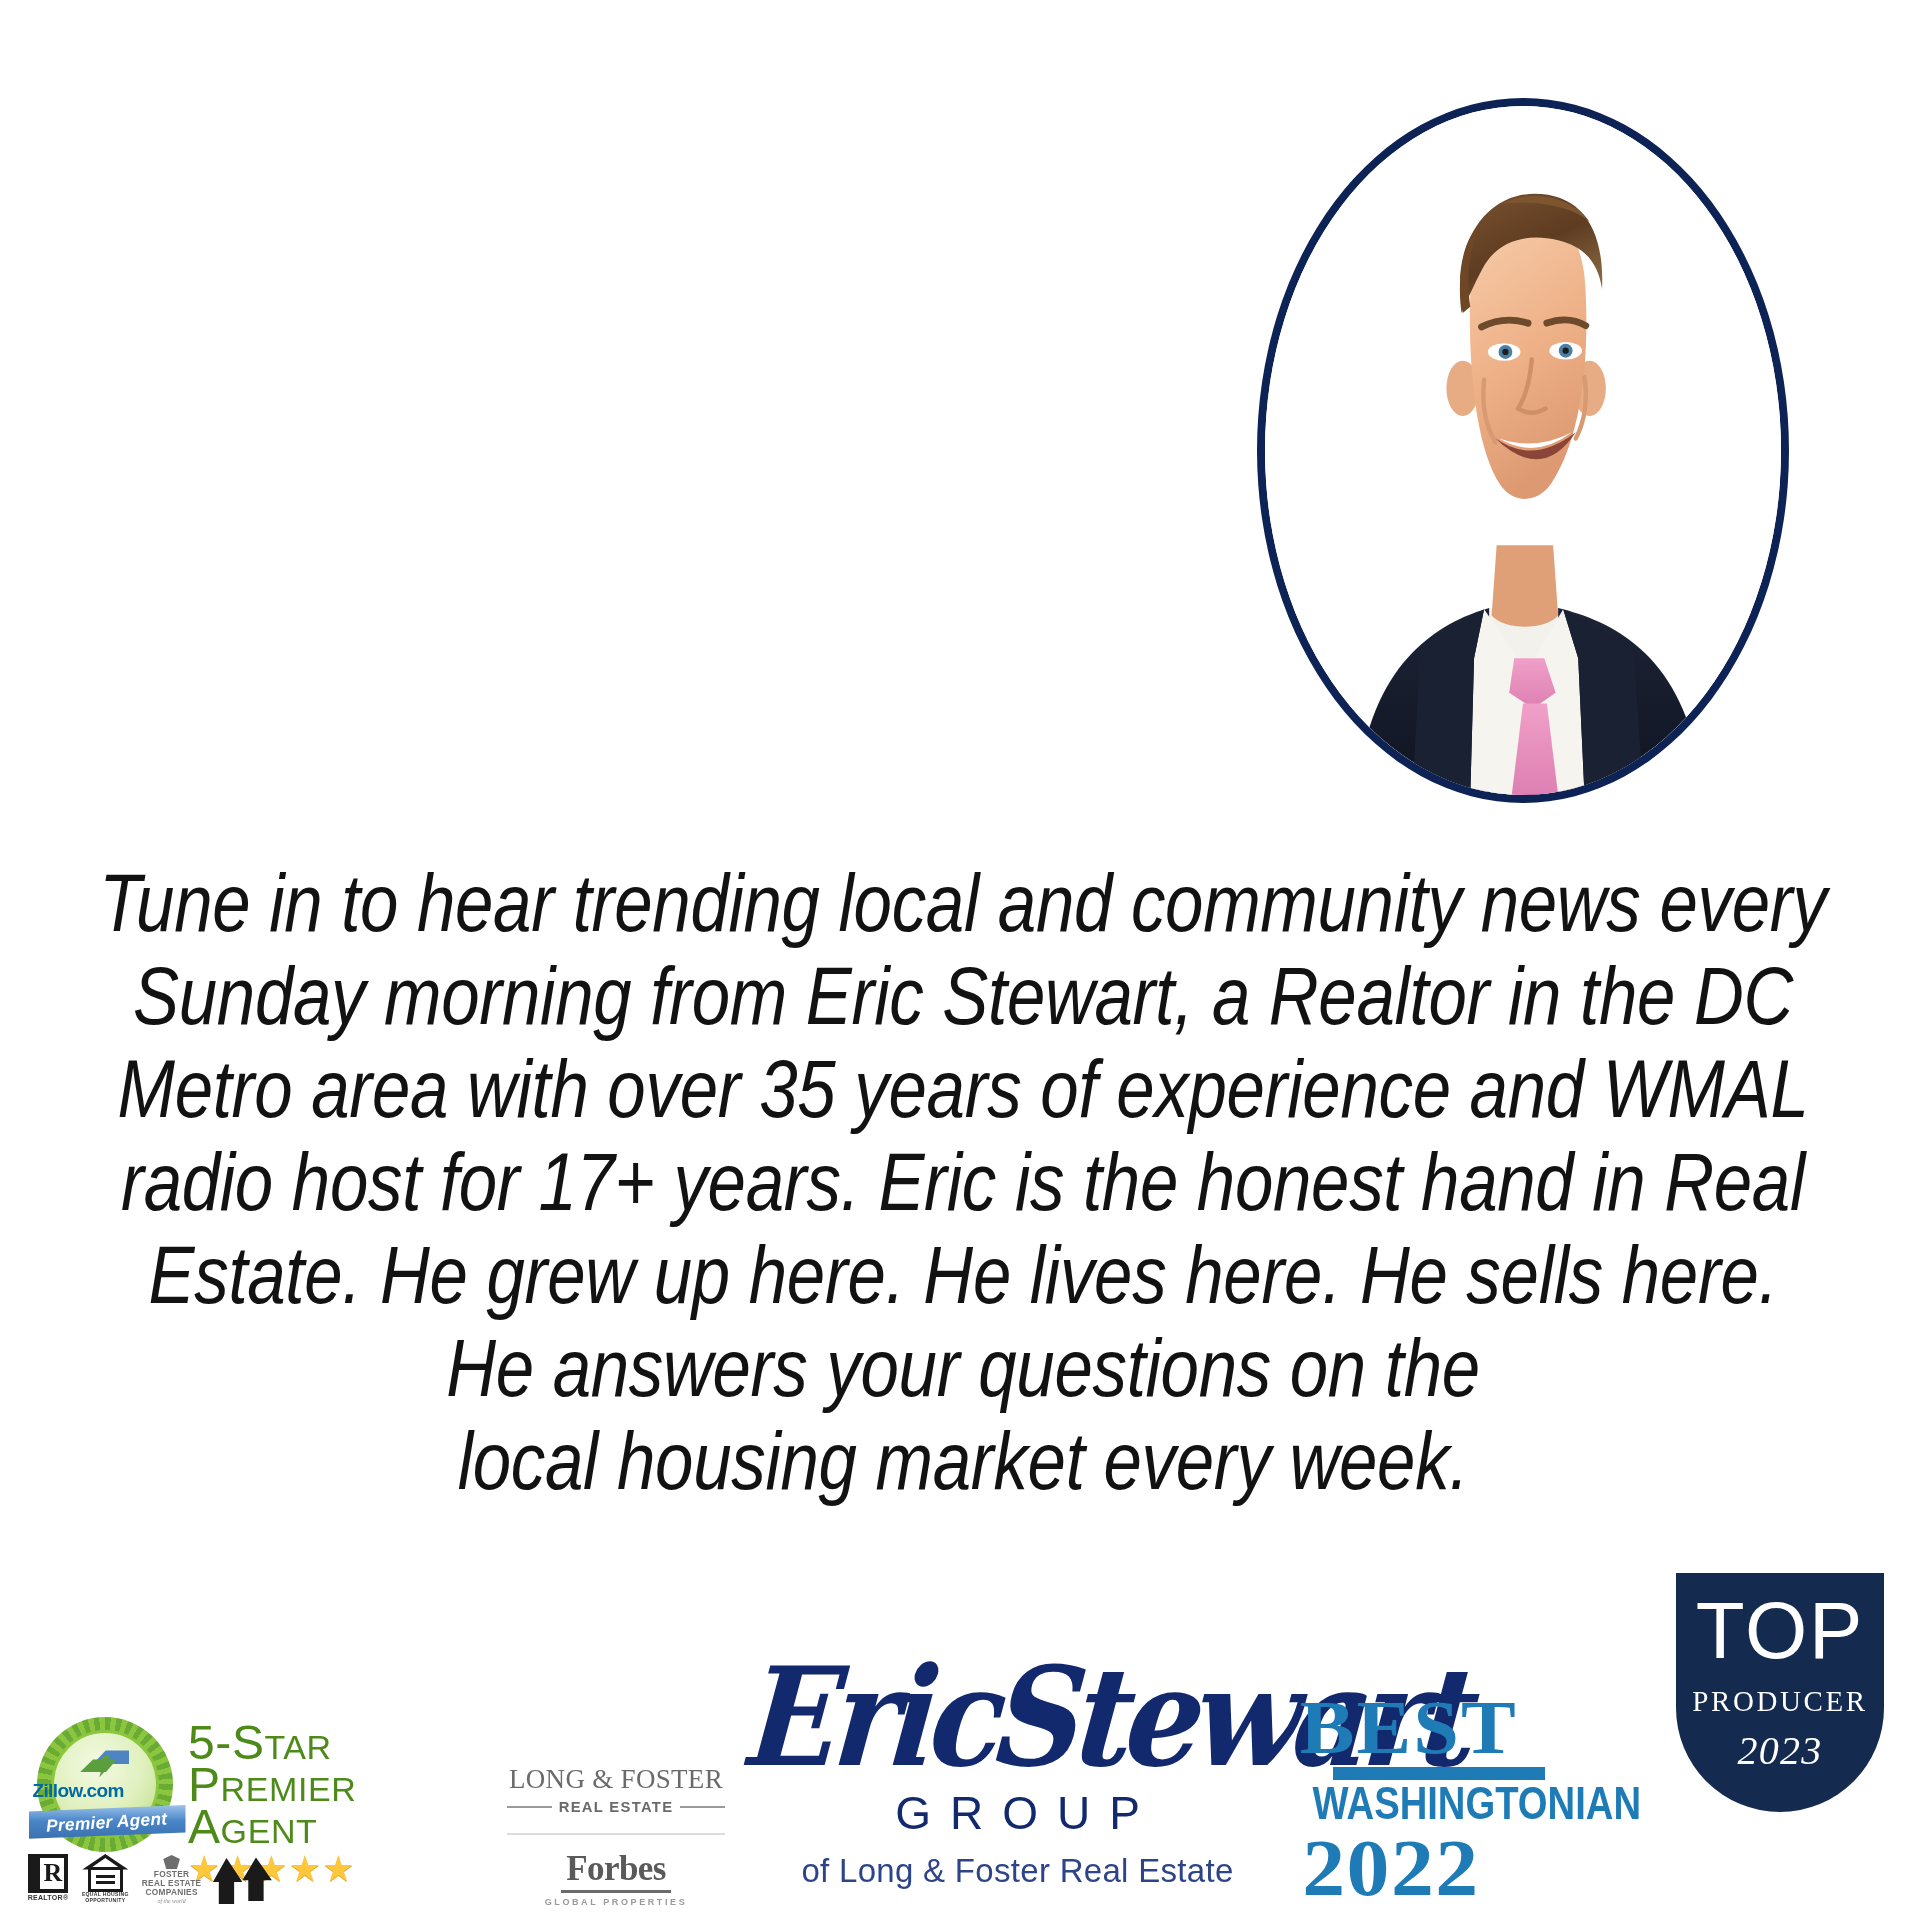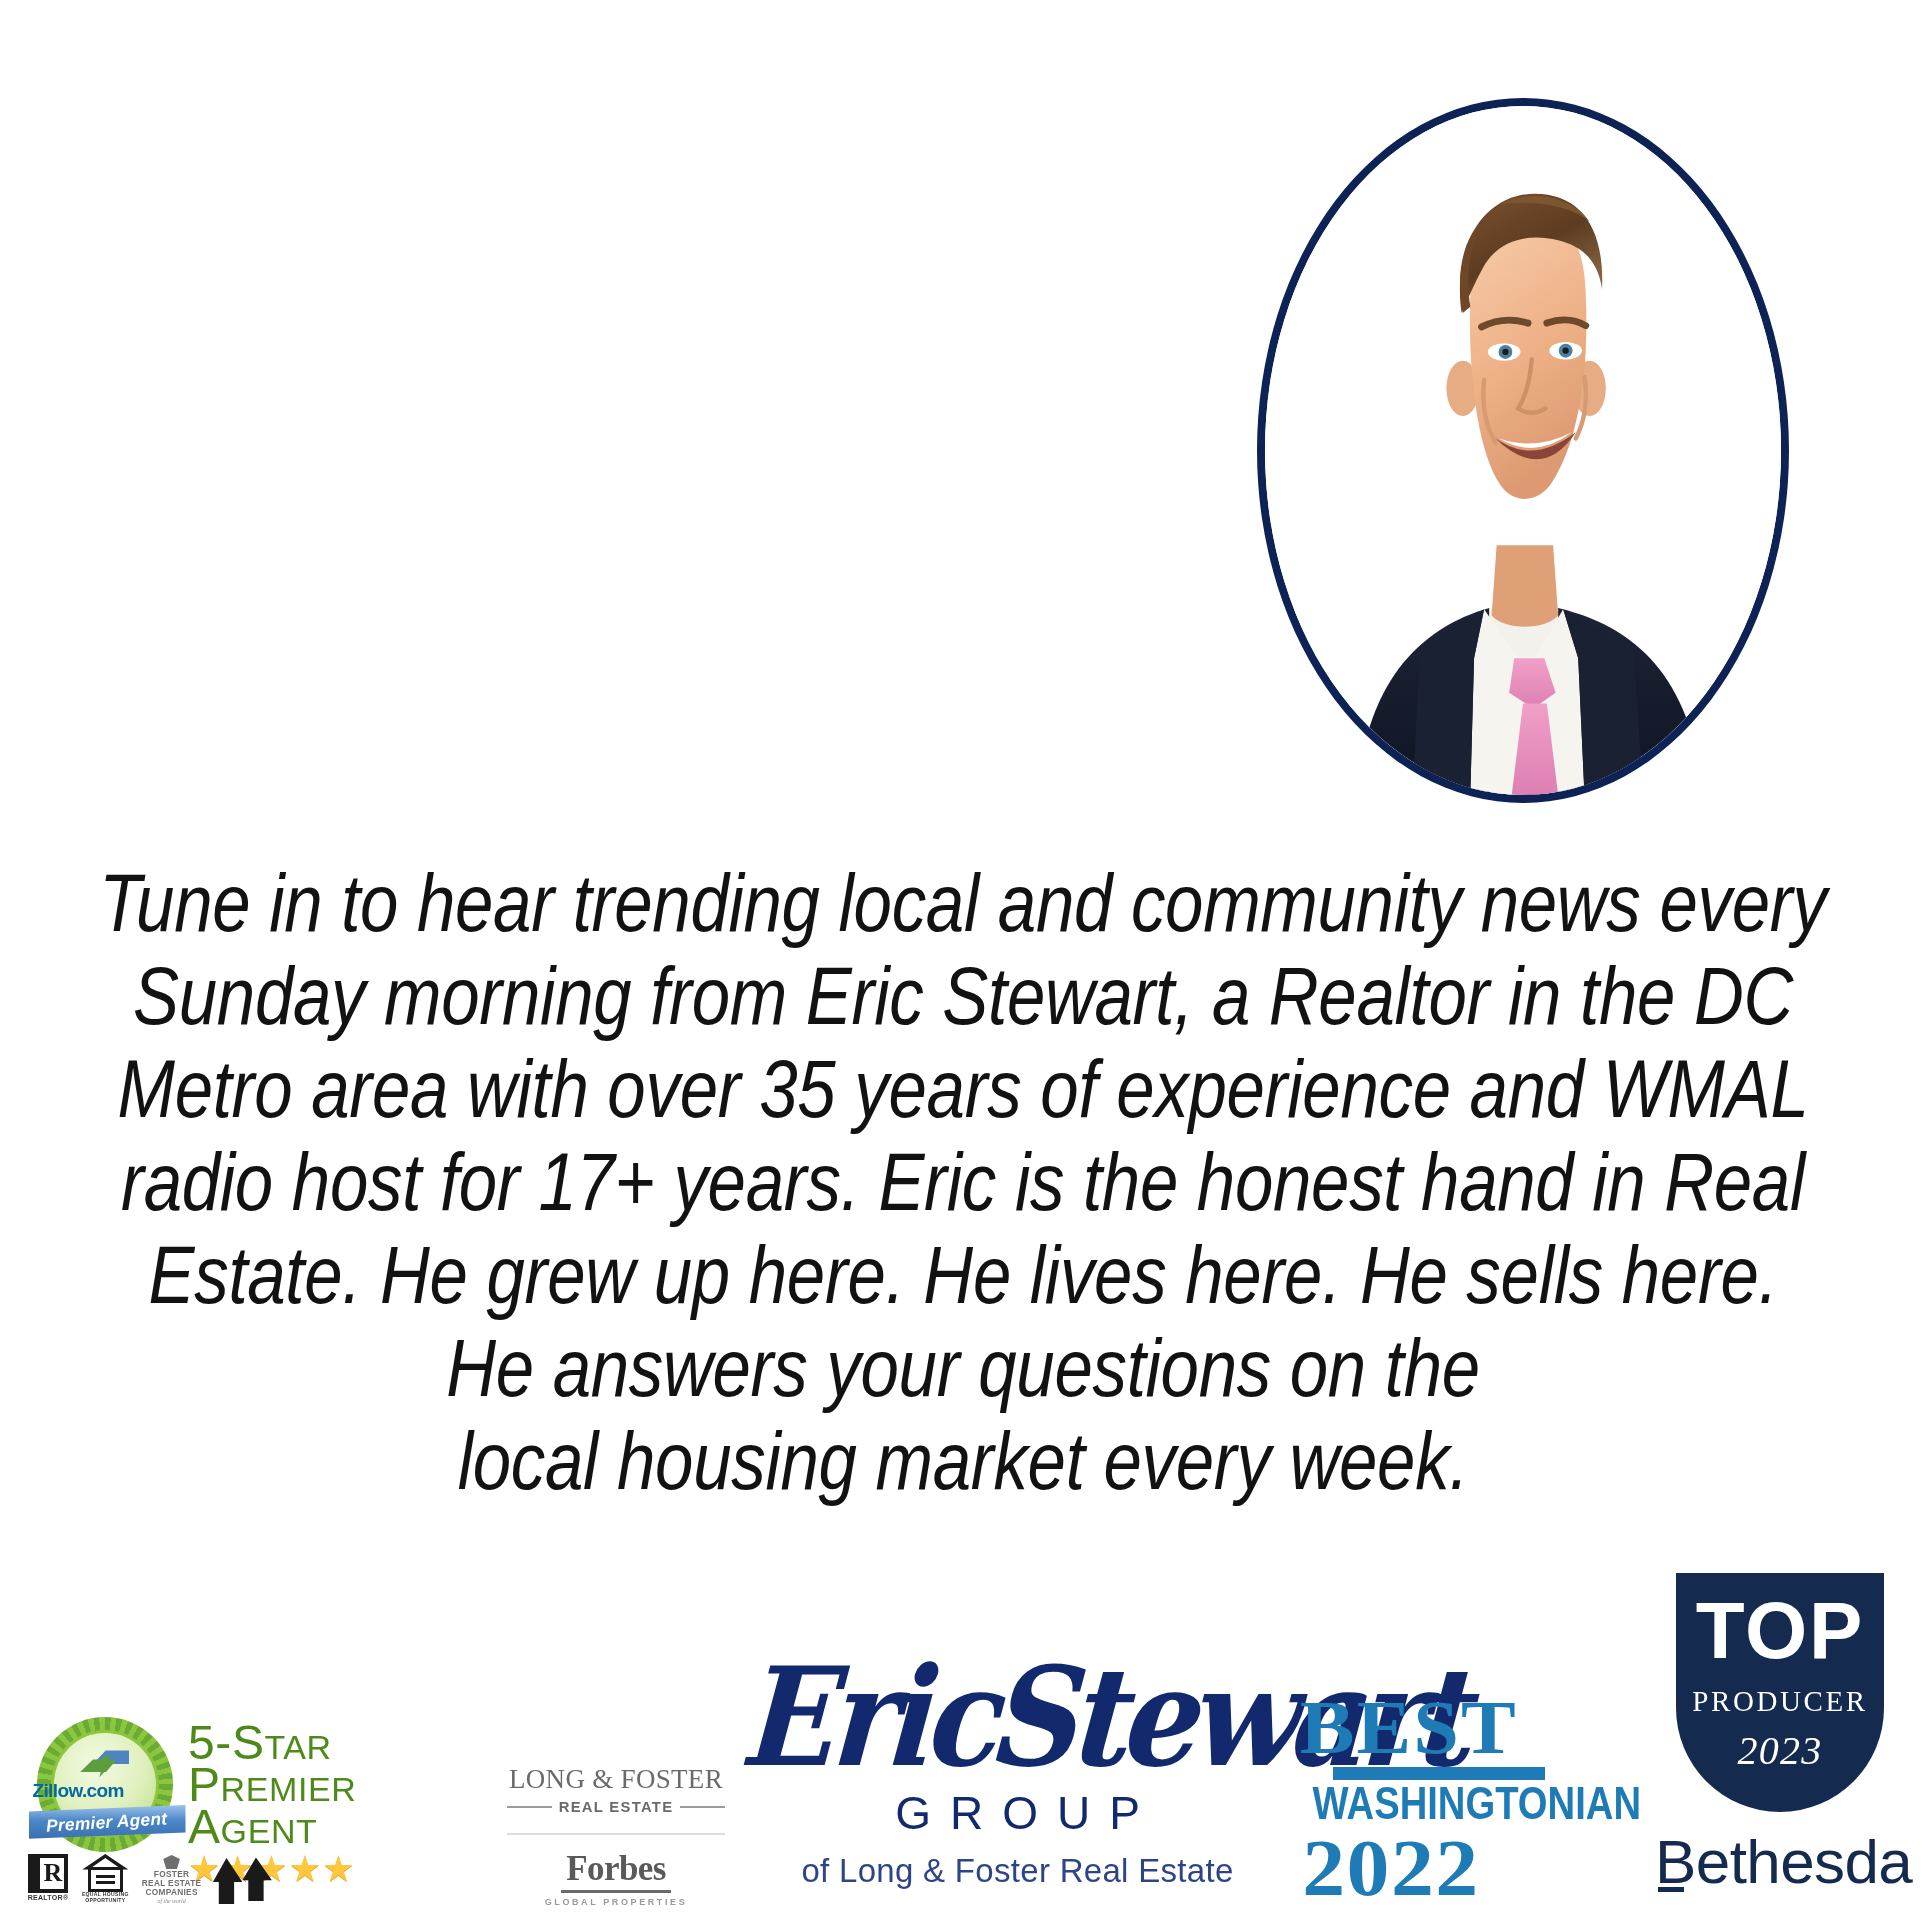--- a/index.html
+++ b/index.html
@@ -417,21 +417,21 @@
     width: 208px; height: 239px;
     margin: 0 auto;
     background: #142a4f;
     border-radius: 0 0 104px 104px;
     position: relative;
     display: flex; flex-direction: column; align-items: center;
   }
   .tp-top {
     margin-top: 16.7px;
     font-family: "Liberation Sans", sans-serif;
-    font-weight: 700;
+    font-weight: 400;
     font-size: 80px;
     line-height: 81px;
     color: #ffffff;
     letter-spacing: 1.9px;
   }
   .tp-producer {
     margin-top: 14px;
     font-family: "Liberation Serif", serif;
     font-weight: 400;
     font-size: 29px;
@@ -642,17 +642,16 @@
     <div class="bw-wash">WASHINGTONIAN</div>
     <div class="bw-year">2022</div>
   </div>
 
   <div class="tp-group">
     <div class="tp-shield">
       <div class="tp-top">TOP</div>
       <div class="tp-producer">PRODUCER</div>
       <div class="tp-year">2023</div>
     </div>
-    <div class="tp-bethesda">Bethesda</div>
   </div>
 
 </div>
 
 
 </body></html>

